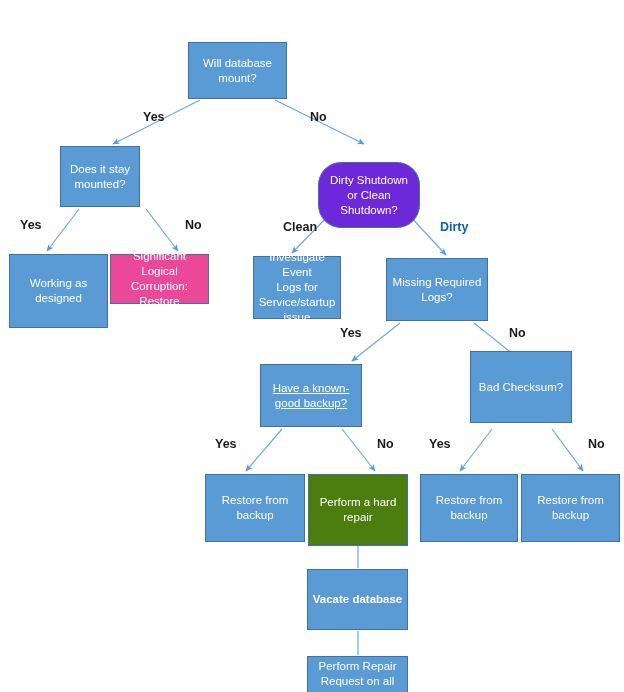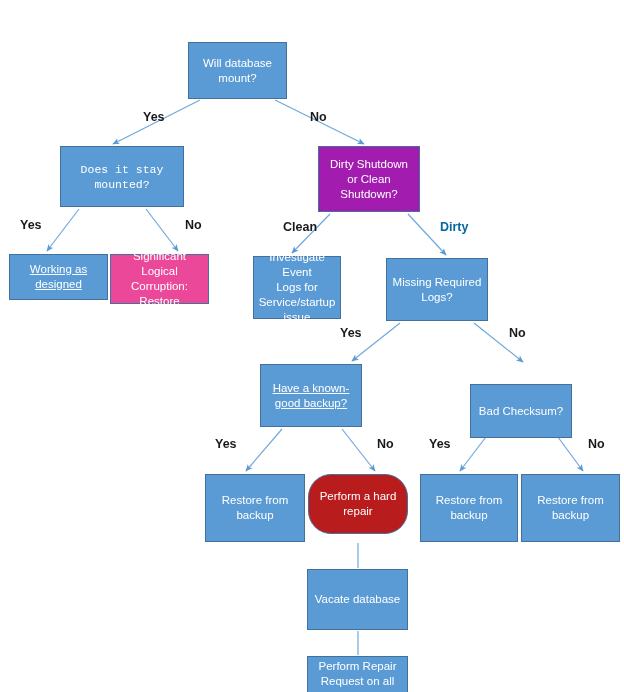--- a/index.html
+++ b/index.html
@@ -77,49 +77,49 @@
         <line x1="492" y1="395" x2="460" y2="437" stroke="#6fa8dc" stroke-width="1.2" marker-end="url(#arrowhead)"></line>
         <line x1="552" y1="395" x2="583" y2="437" stroke="#6fa8dc" stroke-width="1.2" marker-end="url(#arrowhead)"></line>
         <line x1="358" y1="509" x2="358" y2="534" stroke="#6fa8dc" stroke-width="1.2"></line>
         <line x1="358" y1="597" x2="358" y2="621" stroke="#6fa8dc" stroke-width="1.2"></line>
       </g>
   </svg>
 
   <div id="node-layer">
       <div class="node" style="left: 188px; top: 8px; width: 99px; height: 57px; background: rgb(91, 155, 213); border-color: rgb(65, 113, 156); color: rgb(255, 255, 255);">Will database
 mount?</div>
-      <div class="node" style="left: 60px; top: 112px; width: 124px; height: 61px; background: rgb(91, 155, 213); border-color: rgb(65, 113, 156); color: rgb(255, 255, 255); font-family: Liberation Mono, monospace;">Does it stay
+      <div class="node" style="left: 60px; top: 112px; width: 80px; height: 61px; background: rgb(91, 155, 213); border-color: rgb(65, 113, 156); color: rgb(255, 255, 255);">Does it stay
 mounted?</div>
-      <div class="node" style="left: 318px; top: 112px; width: 102px; height: 66px; background: #a21caf; border-color: rgb(65, 113, 156); color: rgb(255, 255, 255);">Dirty Shutdown
+      <div class="node" style="left: 318px; top: 128px; width: 102px; height: 66px; background: #6d28d9; border-color: rgb(65, 113, 156); color: rgb(255, 255, 255); border-radius: 23px;">Dirty Shutdown
 or Clean
 Shutdown?</div>
-      <div class="node" style="left: 9px; top: 220px; width: 99px; height: 46px; background: rgb(91, 155, 213); border-color: rgb(65, 113, 156); color: rgb(255, 255, 255); text-decoration: underline;">Working as
+      <div class="node" style="left: 9px; top: 220px; width: 99px; height: 74px; background: rgb(91, 155, 213); border-color: rgb(65, 113, 156); color: rgb(255, 255, 255);">Working as
 designed</div>
       <div class="node" style="left: 110px; top: 220px; width: 99px; height: 50px; background: #ec4899; border-color: rgb(65, 113, 156); color: rgb(255, 255, 255);">Significant
 Logical
 Corruption:
 Restore</div>
       <div class="node" style="left: 253px; top: 222px; width: 88px; height: 63px; background: rgb(91, 155, 213); border-color: rgb(65, 113, 156); color: rgb(255, 255, 255);">Investigate Event
 Logs for
 Service/startup
 issue</div>
       <div class="node" style="left: 386px; top: 224px; width: 102px; height: 63px; background: rgb(91, 155, 213); border-color: rgb(65, 113, 156); color: rgb(255, 255, 255);">Missing Required
 Logs?</div>
       <div class="node" style="left: 260px; top: 330px; width: 102px; height: 63px; background: rgb(91, 155, 213); border-color: rgb(65, 113, 156); color: rgb(255, 255, 255); text-decoration: underline;">Have a known-
 good backup?</div>
-      <div class="node" style="left: 470px; top: 350px; width: 102px; height: 54px; background: rgb(91, 155, 213); border-color: rgb(65, 113, 156); color: rgb(255, 255, 255);">Bad Checksum?</div>
+      <div class="node" style="left: 470px; top: 317px; width: 102px; height: 72px; background: rgb(91, 155, 213); border-color: rgb(65, 113, 156); color: rgb(255, 255, 255);">Bad Checksum?</div>
       <div class="node" style="left: 205px; top: 440px; width: 100px; height: 68px; background: rgb(91, 155, 213); border-color: rgb(65, 113, 156); color: rgb(255, 255, 255);">Restore from
 backup</div>
-      <div class="node" style="left: 308px; top: 440px; width: 100px; height: 60px; background: #b91c1c; border-color: rgb(65, 113, 156); color: rgb(255, 255, 255); border-radius: 23px;">Perform a hard
+      <div class="node" style="left: 308px; top: 440px; width: 100px; height: 72px; background: #4d7c0f; border-color: rgb(65, 113, 156); color: rgb(255, 255, 255);">Perform a hard
 repair</div>
       <div class="node" style="left: 420px; top: 440px; width: 98px; height: 68px; background: rgb(91, 155, 213); border-color: rgb(65, 113, 156); color: rgb(255, 255, 255);">Restore from
 backup</div>
       <div class="node" style="left: 521px; top: 440px; width: 99px; height: 68px; background: rgb(91, 155, 213); border-color: rgb(65, 113, 156); color: rgb(255, 255, 255);">Restore from
 backup</div>
-      <div class="node" style="left: 307px; top: 535px; width: 101px; height: 61px; background: rgb(91, 155, 213); border-color: rgb(65, 113, 156); color: rgb(255, 255, 255);">Vacate database</div>
+      <div class="node" style="left: 307px; top: 535px; width: 101px; height: 61px; background: rgb(91, 155, 213); border-color: rgb(65, 113, 156); color: rgb(255, 255, 255); font-weight: bold;">Vacate database</div>
       <div class="node" style="left: 307px; top: 622px; width: 101px; height: 66px; background: rgb(91, 155, 213); border-color: rgb(65, 113, 156); color: rgb(255, 255, 255);">Perform Repair
 Request on all
 Mailboxes in
 Database</div>
     </div>
   <div id="label-layer">
       <div class="edge-label" style="left: 143px; top: 76px; color: rgb(26, 26, 26);">Yes</div>
       <div class="edge-label" style="left: 310px; top: 76px; color: rgb(26, 26, 26);">No</div>
       <div class="edge-label" style="left: 20px; top: 184px; color: rgb(26, 26, 26);">Yes</div>
       <div class="edge-label" style="left: 185px; top: 184px; color: rgb(26, 26, 26);">No</div>

